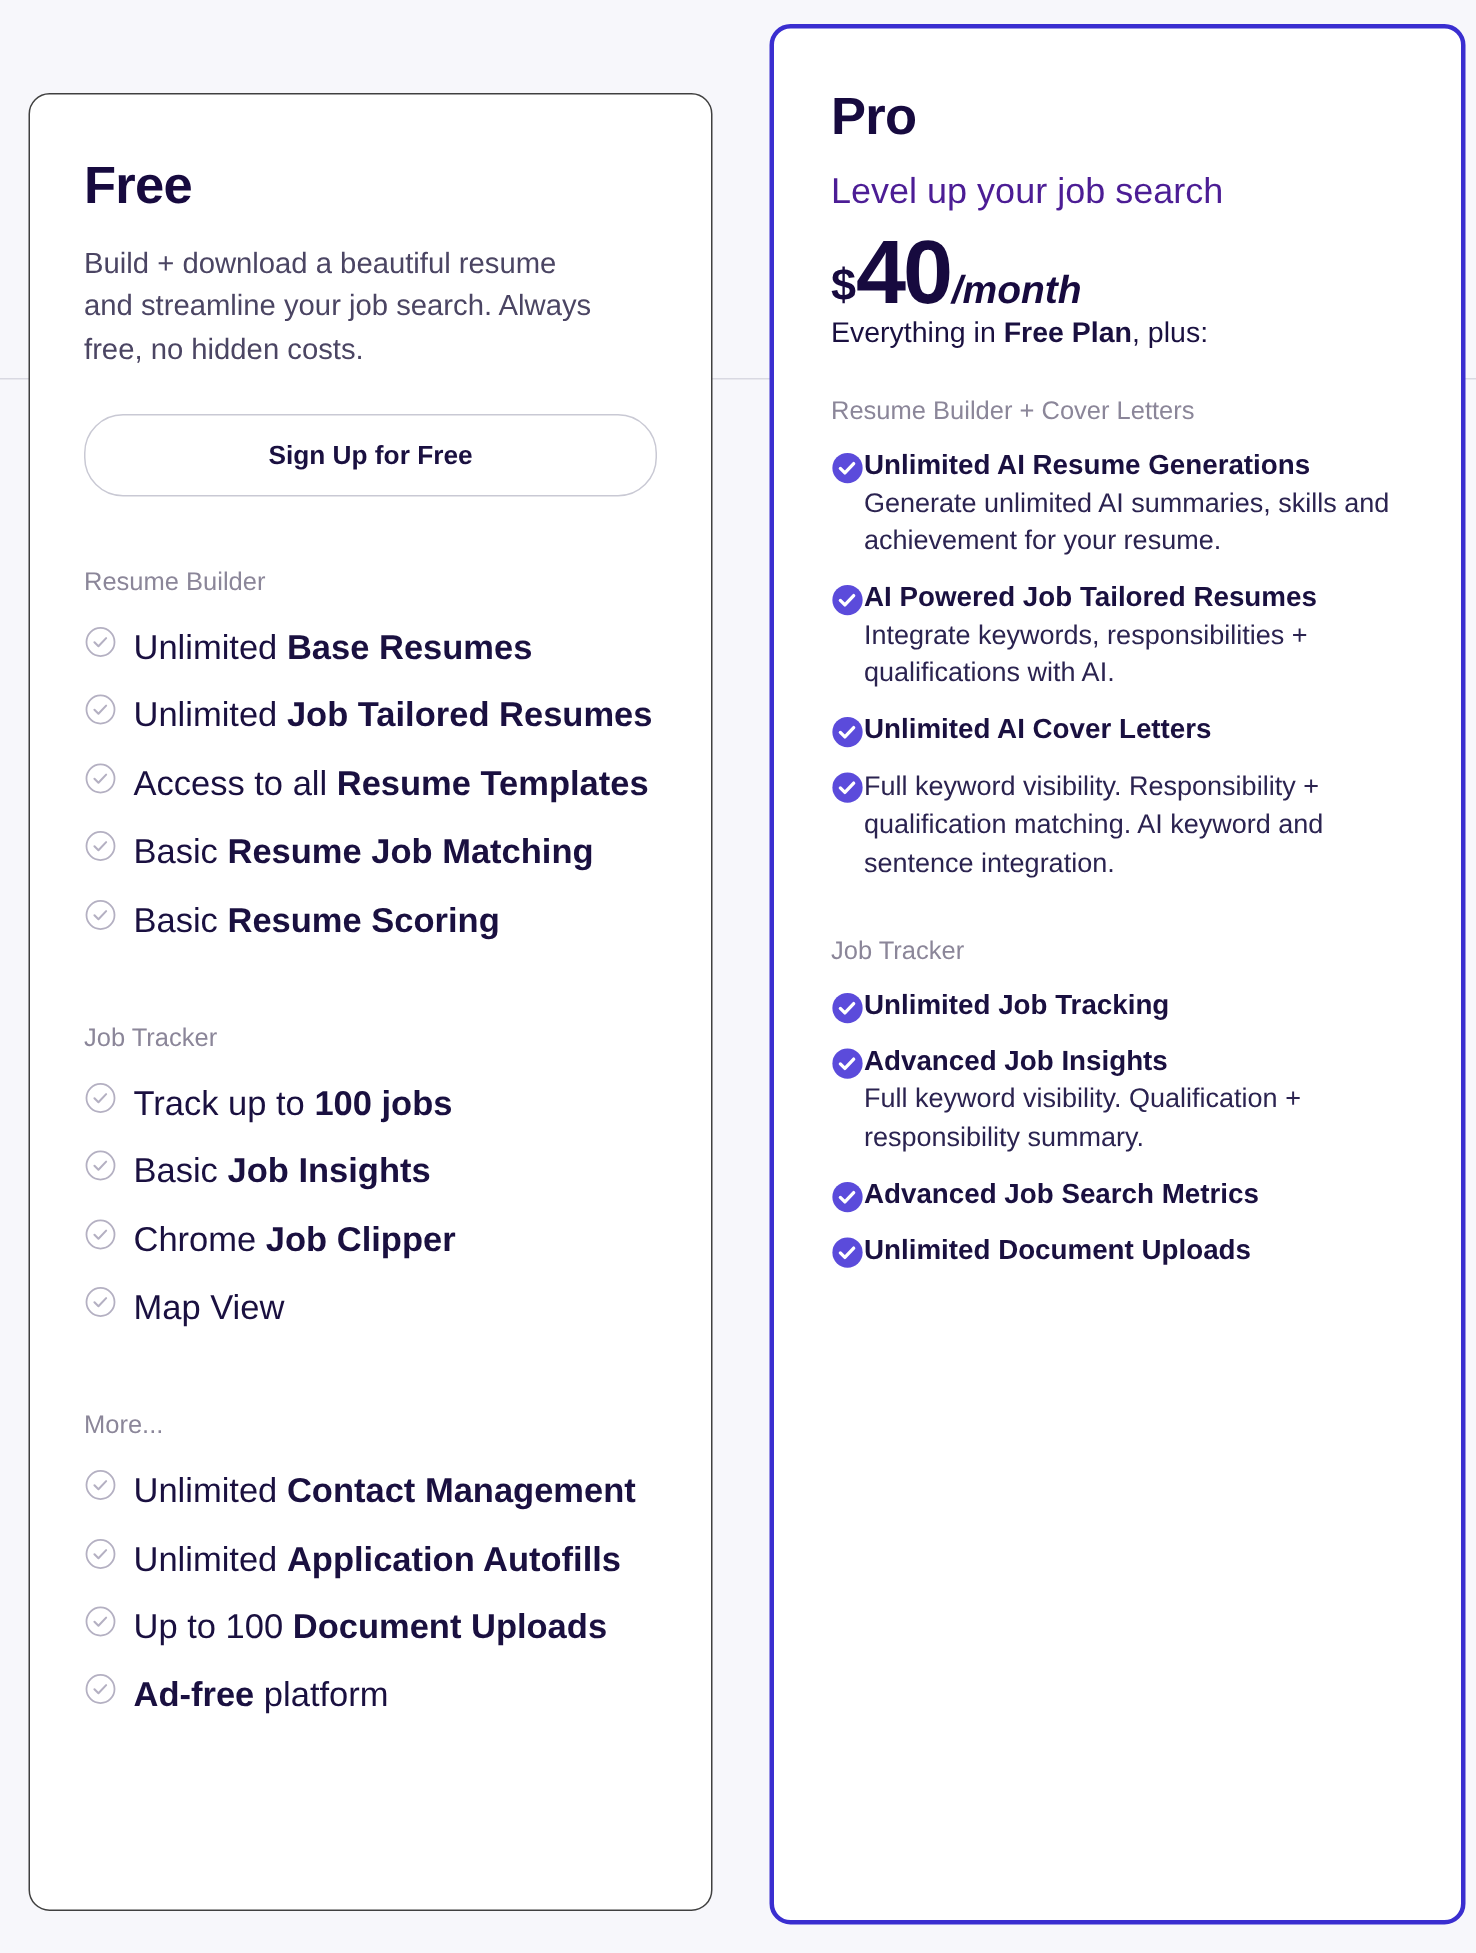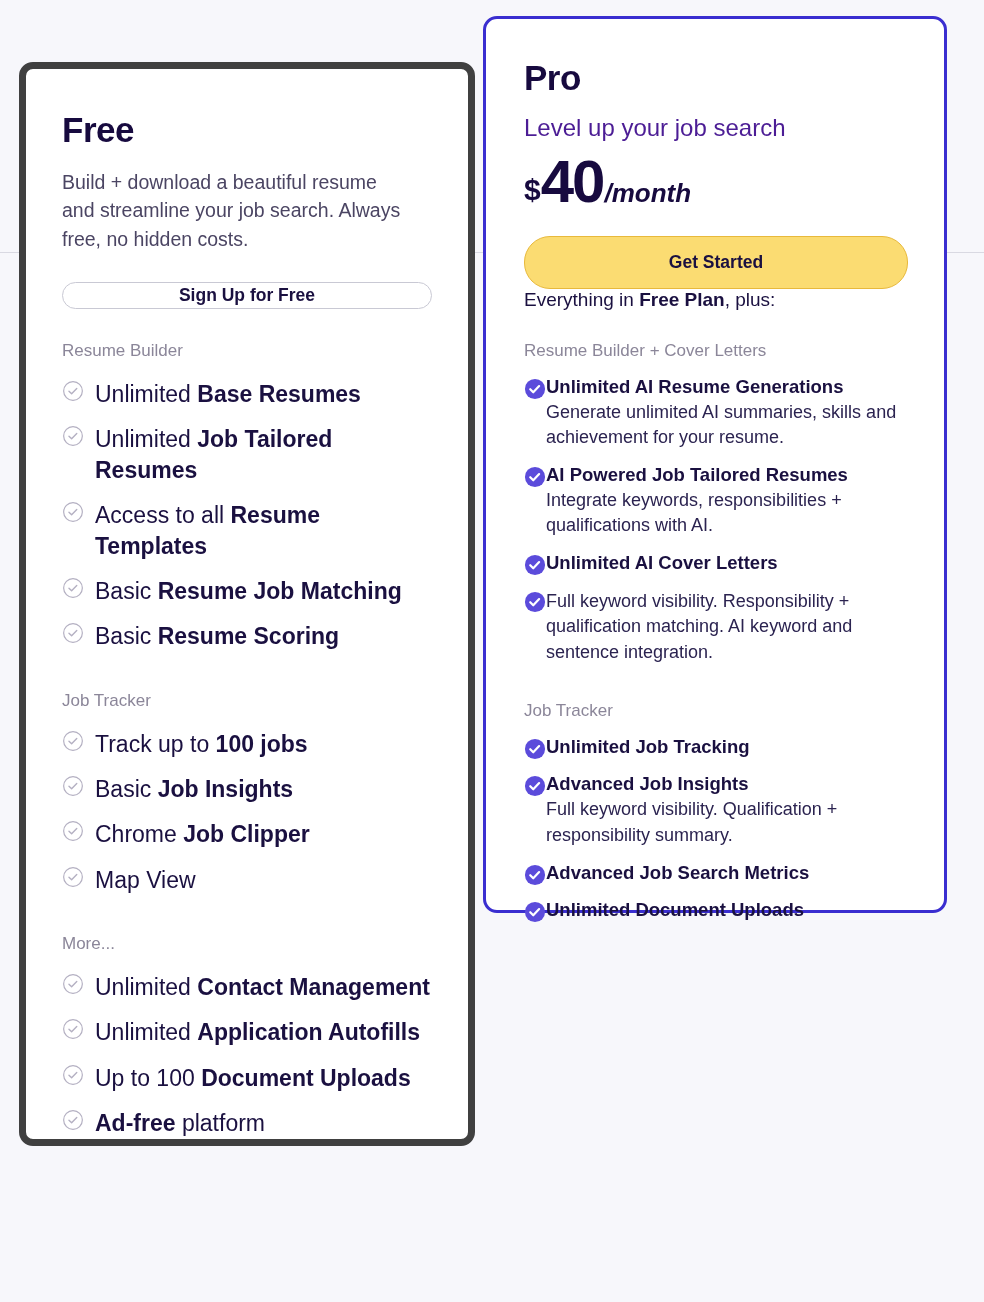--- a/index.html
+++ b/index.html
@@ -35,23 +35,23 @@
     width: 984px;
     height: 1302px;
   }
 
   
   .card-free {
     position: absolute;
     left: 19px;
     top: 62px;
     width: 456px;
-    height: 1084px;
+    height: 1212px;
     background: #ffffff;
-    border: 7px solid #404040;
+    border: 1px solid #404040;
     border-radius: 14px;
     padding: 42px 36px 0 36px;
   }
 
   .plan-title-free {
     font-size: 35px;
     font-weight: bold;
     letter-spacing: -0.5px;
     color: #170a3f;
     line-height: 1.1;
@@ -62,36 +62,36 @@
     font-size: 19.5px;
     line-height: 1.48;
     color: #4b4563;
     max-width: 340px;
   }
 
   .btn-signup {
     display: block;
     width: 100%;
     margin-top: 28px;
-    padding: 2px 10px;
+    padding: 16px 10px;
     background: #ffffff;
     border: 1px solid #c9c9d4;
     border-radius: 26px;
     font-family: "Liberation Sans", sans-serif;
     font-size: 17.5px;
     font-weight: bold;
     color: #1a1040;
     cursor: pointer;
     text-align: center;
   }
 
   .section-head {
     font-size: 17px;
     color: #8b8699;
-    margin-top: 32px;
+    margin-top: 47px;
     margin-bottom: 10px;
     font-weight: normal;
   }
 
   .feat-list { list-style: none; }
 
   .feat-row {
     display: flex;
     align-items: flex-start;
     gap: 11px;
@@ -110,24 +110,24 @@
   .ico-check-outline {
     flex: 0 0 auto;
     width: 22px;
     height: 22px;
     margin-top: 2px;
   }
 
   
   .card-pro {
     position: absolute;
-    left: 483px;
+    left: 513px;
     top: 16px;
     width: 464px;
-    height: 897px;
+    height: 1267px;
     background: #ffffff;
     border: 3px solid #3a2ed0;
     border-radius: 14px;
     padding: 40px 36px 0 38px;
   }
 
   .plan-title-pro {
     font-size: 35px;
     font-weight: bold;
     letter-spacing: -0.5px;
@@ -340,21 +340,20 @@
   </div>
 
   <div class="card-pro">
     <div class="plan-title-pro">Pro</div>
     <div class="plan-sub-pro">Level up your job search</div>
     <div class="price-line">
       <span class="price-currency">$</span>
       <span class="price-amount">40</span>
       <span class="price-period">/month</span>
     </div>
-    <button class="btn-getstarted">Get Started</button>
     <div class="everything-line">
       <span>Everything in </span><b>Free Plan</b><span>, plus:</span>
     </div>
     <div id="pro-sections">
         <div class="pro-section-head">Resume Builder + Cover Letters</div>
         <ul class="feat-list">
           <li class="feat-row-pro">
             <span class="ico-check-solid"><svg width="22" height="22" viewBox="0 0 24 24">
                 <circle cx="12" cy="12" r="11" fill="#5b4bdb"></circle>
                 <path d="M6.8 12.3l3.3 3.3 6.4-6.8" stroke="#ffffff" stroke-width="2.4" fill="none" stroke-linecap="round" stroke-linejoin="round"></path>

